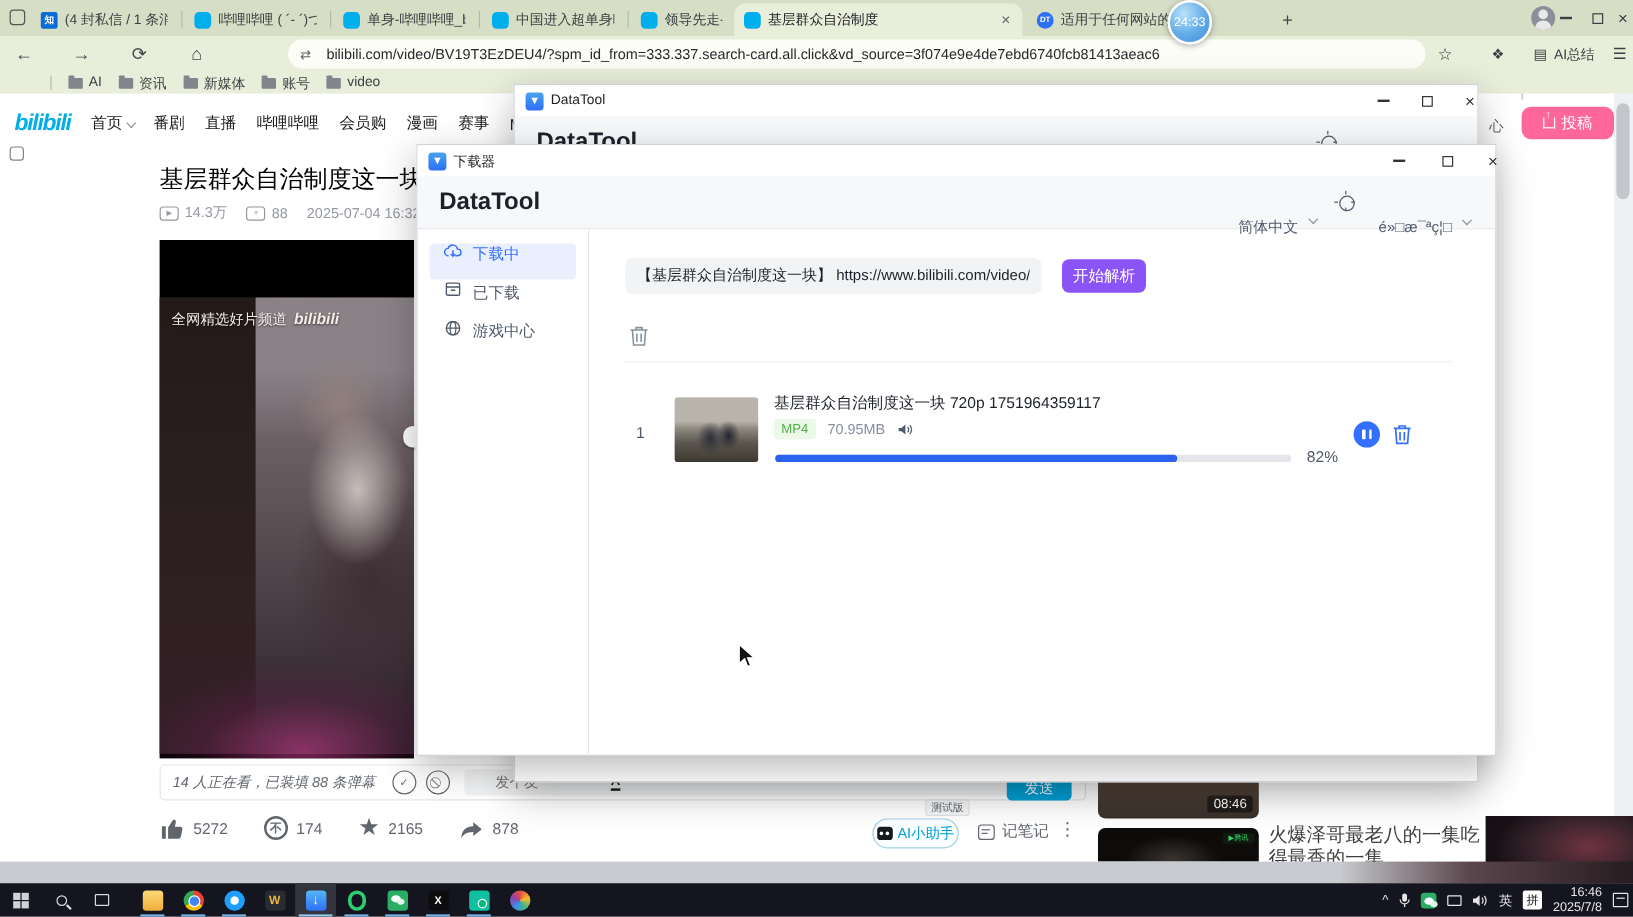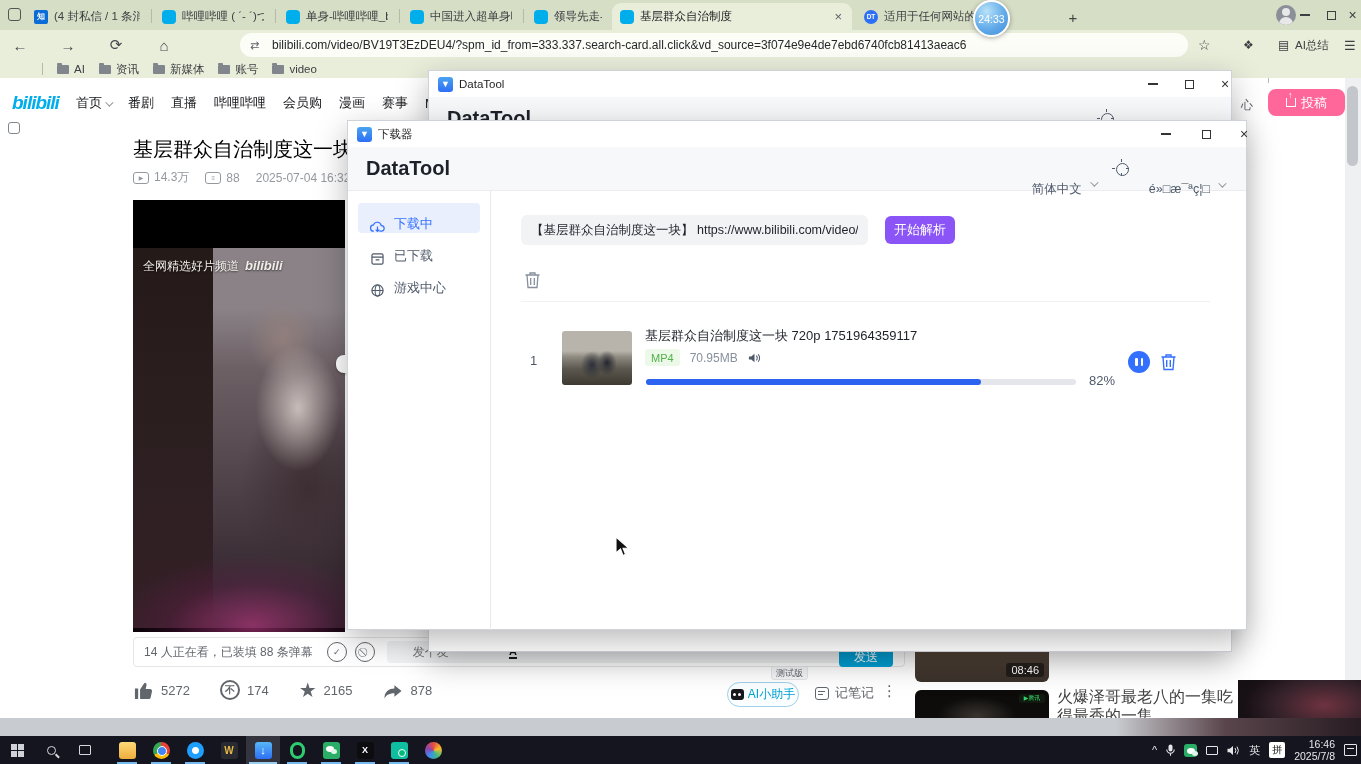--- a/index.html
+++ b/index.html
@@ -85,21 +85,21 @@
   .pl-glow { position:absolute; left:0; top:330px; width:212px; height:102px;
       background:radial-gradient(140px 70px at 120px 95px, rgba(214,64,150,.55), rgba(120,30,90,.25) 60%, rgba(0,0,0,0)); }
   .pl-caption { position:absolute; left:10px; top:58px; font-size:12px; color:#f2efe9; z-index:3; white-space:nowrap;
       text-shadow:0 1px 2px rgba(0,0,0,.6); display:flex; gap:6px; align-items:baseline;}
   .pl-caption b { font-style:italic; font-size:13px; }
   .pl-handle { position:absolute; left:336px; top:355px; width:11px; height:18px; background:#fff; border-radius:8px 0 0 8px;
       box-shadow:0 1px 3px rgba(0,0,0,.3); z-index:3; }
 
   .dm-bar { position:absolute; left:133px; top:637px; width:772px; height:30px; background:#fff; border:1px solid #e3e5e7;
             border-radius:4px; z-index:2; display:flex; align-items:center; font-size:12px; color:#61666d; }
-  .dm-status { margin-left:10px; white-space:nowrap; }
+  .dm-status { margin-left:10px; white-space:nowrap;font-style:italic; }
   .dm-ic { width:20px; height:20px; border:1.4px solid #61666d; border-radius:50%; display:flex; align-items:center;
            justify-content:center; font-size:9px; color:#61666d; flex:0 0 20px; }
   .dm-input { margin-left:12px; width:470px; height:22px; background:#f1f2f3; border:none; border-radius:4px;
               padding:0 8px 0 26px; font-size:12px; color:#212121; }
   .dm-a { position:absolute; left:375px; top:8px; font-size:11px; font-weight:bold; color:#18191c;
           border-bottom:2px solid #18191c; line-height:11px; }
   .dm-send { position:absolute; left:705px; top:9px; width:54px; height:20px; background:#00a1d6; border-radius:4px;
              color:#fff; font-size:12px; display:flex; align-items:center; justify-content:center; }
 
   .act-row { position:absolute; left:133px; top:680px; display:flex; align-items:center; gap:30px; z-index:2;
@@ -152,21 +152,21 @@
   .app-name { font-size:20px; font-weight:bold; color:#1d2129; margin-left:18px; }
   .header-right { position:absolute; right:22px; top:0; height:44px; display:flex; align-items:center; gap:20px;
                   font-size:12.5px; color:#4e5969; }
   .hr-item { display:flex; align-items:flex-start; gap:5px;margin-top:40px; }
   .sun { width:13px; height:13px; border-radius:50%; border:1.5px solid #4e5969; position:relative; }
   .sun::before{content:""; position:absolute; left:4px; top:-5px; width:1.5px; height:3px; background:#4e5969; box-shadow:0 14px 0 #4e5969;}
   .sun::after {content:""; position:absolute; left:-5px; top:4px; width:3px; height:1.5px; background:#4e5969; box-shadow:14px 0 0 #4e5969;}
 
   .fw-body { position:relative; height:439px; display:flex; }
   .fw-side { width:143px; border-right:1px solid #e8e9eb; padding-top:10px; }
-  .side-item { margin:2px 10px; height:30px; border-radius:4px; display:flex; align-items:flex-end; gap:9px;
+  .side-item { margin:2px 10px; height:30px; border-radius:4px; display:flex; align-items:flex-start; gap:9px;
                padding-left:12px; font-size:13px; color:#4e5969; }
   .side-item.active { background:#e9effc; color:#3370ff; }
   .side-ic { width:15px; display:flex; justify-content:center; }
   .fw-main { position:relative; flex:1; }
   .dl-input { position:absolute; left:30px; top:24px; width:347px; height:30px; background:#f2f3f5; border:none;
               border-radius:6px; padding:0 10px; font-size:12.5px; color:#1d2129; font-family:"Liberation Sans",sans-serif;}
   .parse-btn { position:absolute; left:394px; top:25px; width:70px; height:28px; background:#8a54f7; border-radius:6px;
                color:#fff; font-size:13px; display:flex; align-items:center; justify-content:center; }
   .trash-grey { position:absolute; left:33px; top:80px; color:#86909c; }
   .fw-div { position:absolute; left:30px; right:36px; top:110px; height:1px; background:#f0f1f3; }

